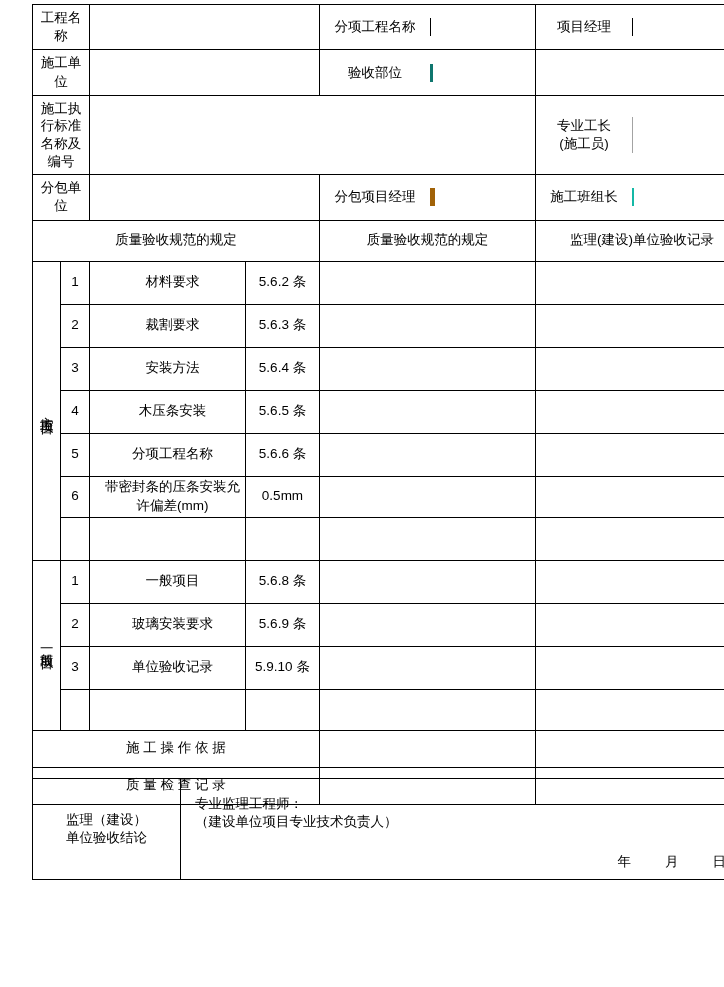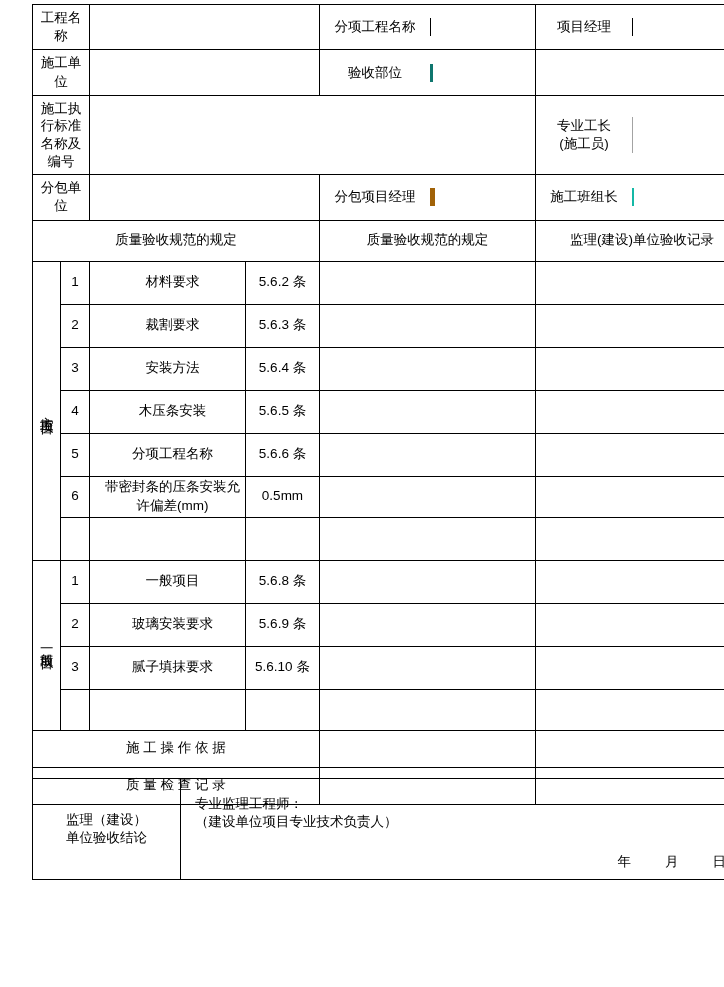--- a/index.html
+++ b/index.html
@@ -293,22 +293,22 @@
     </tr>
     <tr>
       <td style="height:42px">2</td>
       <td class="left">玻璃安装要求</td>
       <td>5.6.9 条</td>
       <td></td>
       <td></td>
     </tr>
     <tr>
       <td style="height:42px">3</td>
-      <td class="left">腻子填抹要求</td>
-      <td>5.6.10 条</td>
+      <td class="left">单位验收记录</td>
+      <td>5.9.10 条</td>
       <td></td>
       <td></td>
     </tr>
     <tr>
       <td style="height:40px"></td>
       <td class="left"></td>
       <td></td>
       <td></td>
       <td></td>
     </tr>

